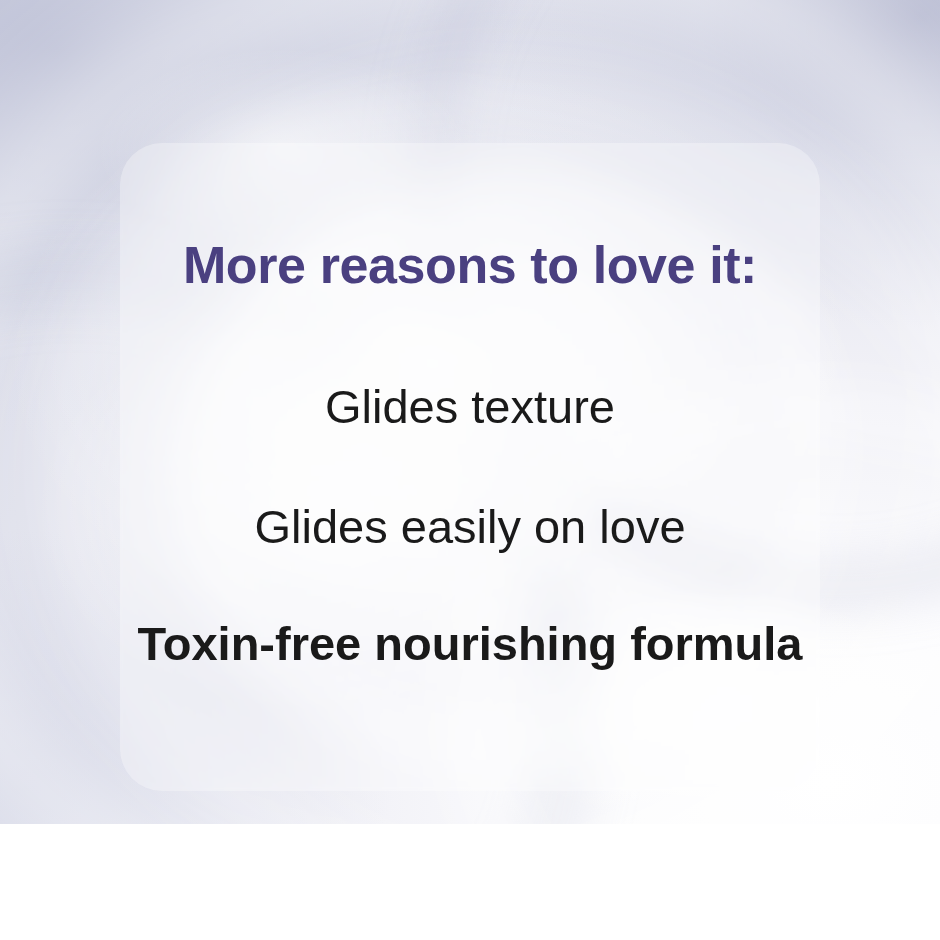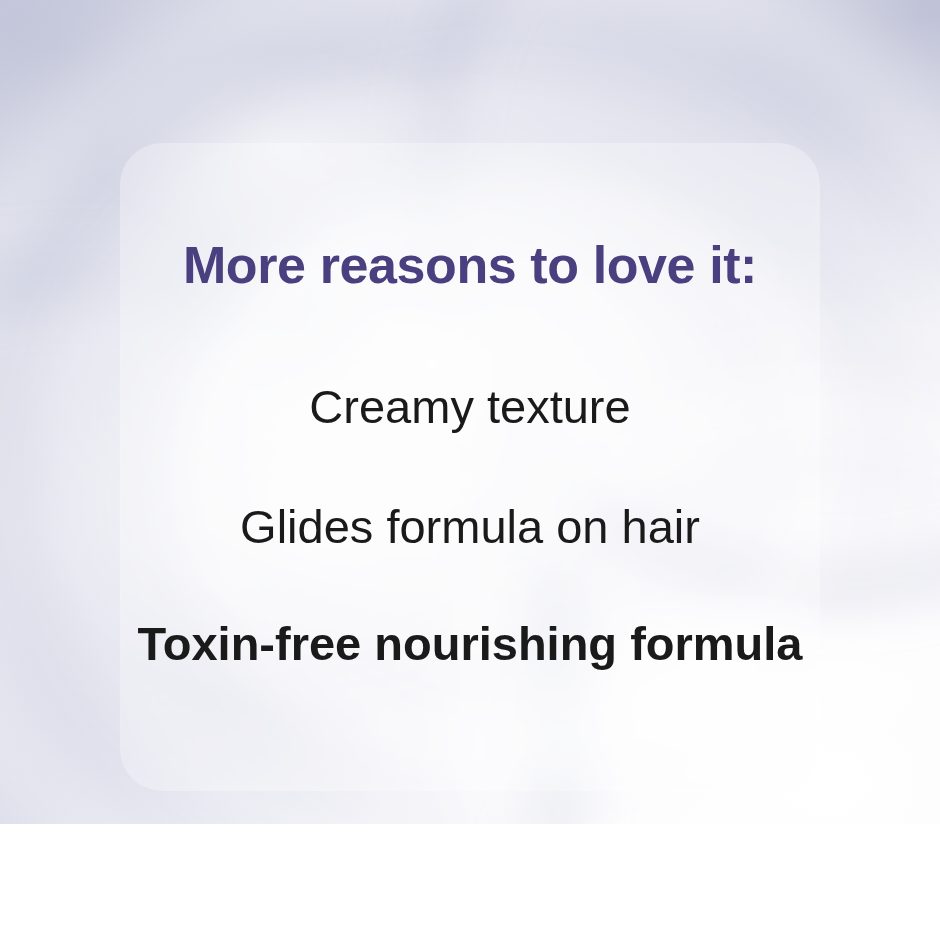--- a/index.html
+++ b/index.html
@@ -188,22 +188,22 @@
     <div class="bg-ring-6"></div>
   </div>
   <div class="bg-layer bg-swirl-a"></div>
   <div class="bg-layer bg-highlight"></div>
 
   <div id="card">
     <div class="card-inner">
 
       <div id="heading" style="color: rgb(74, 64, 128);">More reasons to love it:</div>
 
-      <div class="benefit benefit-0" style="color: rgb(26, 26, 26);">Creamy texture</div>
-
-      <div class="benefit benefit-1" style="color: rgb(26, 26, 26);">Glides formula on hair</div>
+      <div class="benefit benefit-0" style="color: rgb(26, 26, 26);">Glides texture</div>
+
+      <div class="benefit benefit-1" style="color: rgb(26, 26, 26);">Glides easily on love</div>
 
       <div class="benefit benefit-2" style="color: rgb(26, 26, 26);">Toxin-free nourishing formula</div>
 
     </div>
   </div>
 
 </div>
 
 </body></html>

